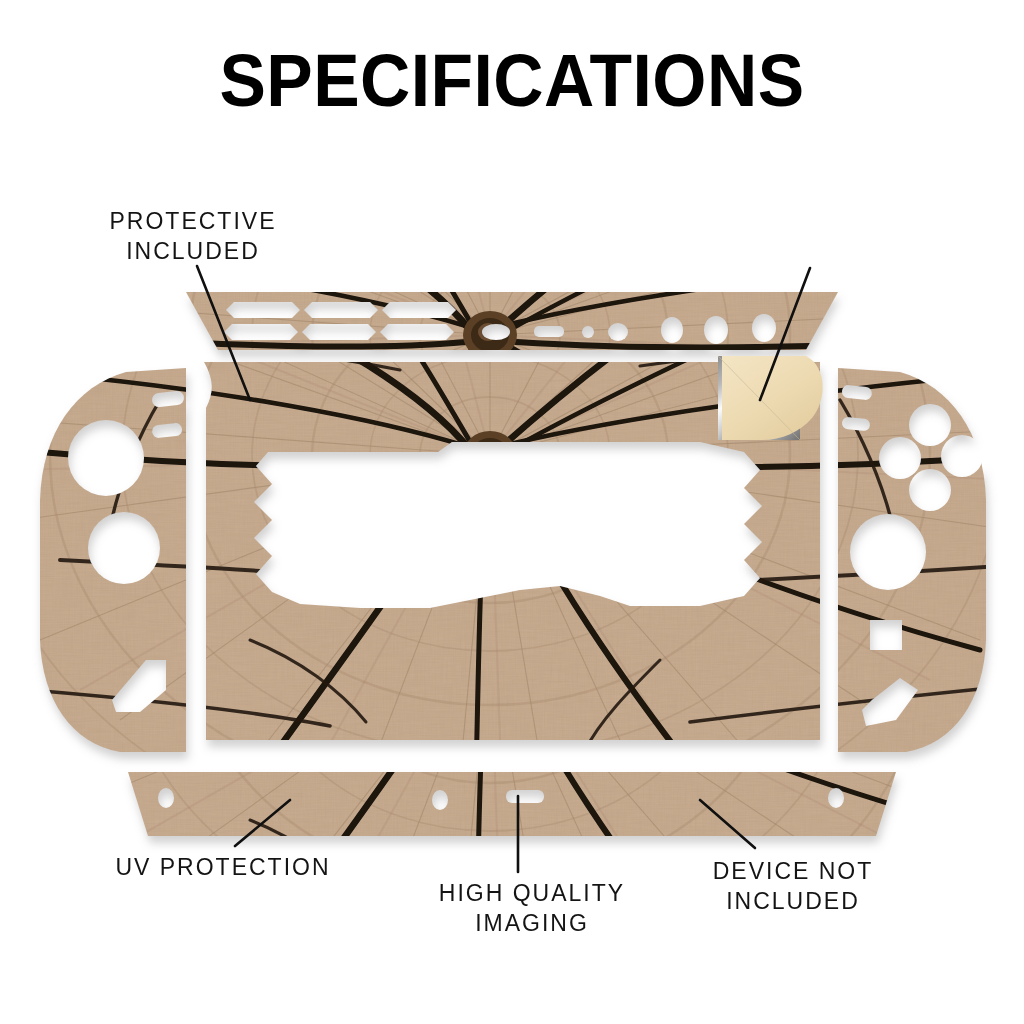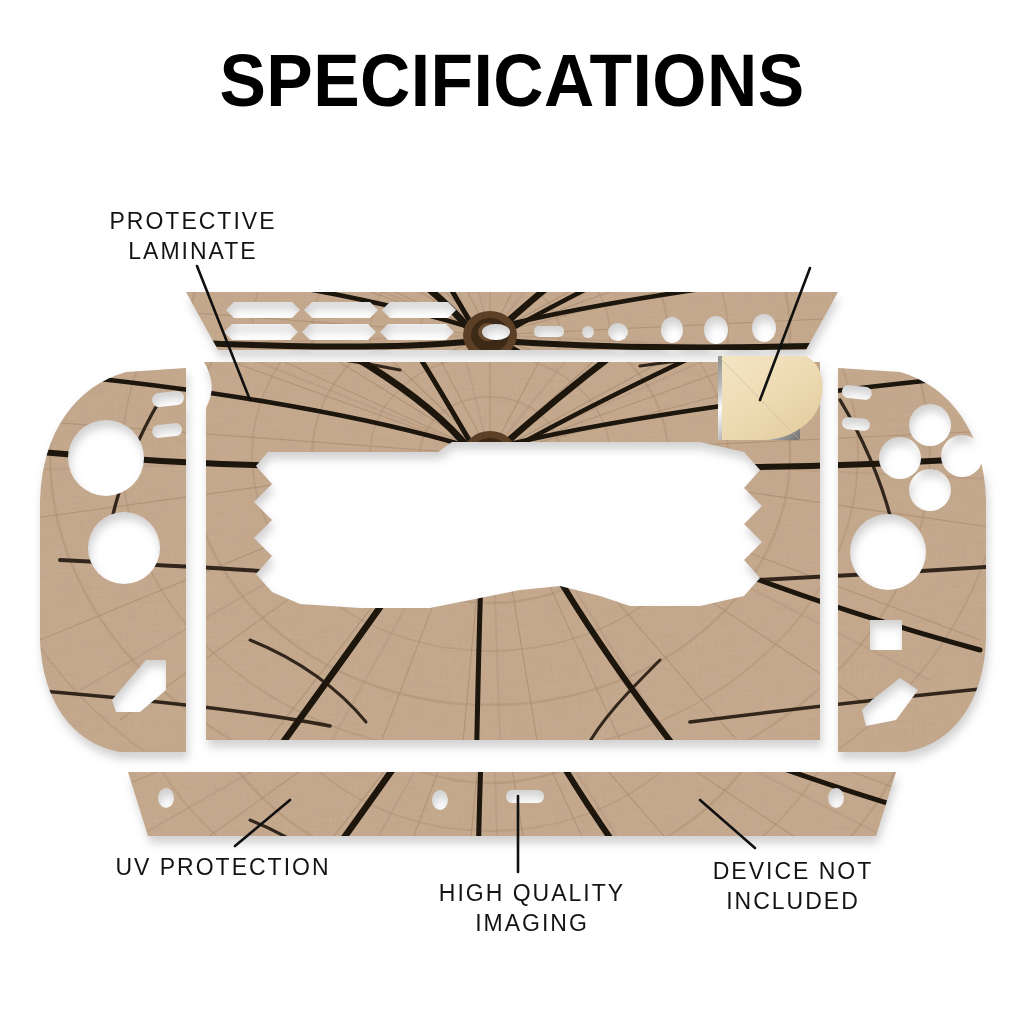--- a/index.html
+++ b/index.html
@@ -387,20 +387,20 @@
     <g stroke="#101010" stroke-width="2.6" fill="none" stroke-linecap="round">
       <line x1="197" y1="266" x2="250" y2="400"></line>
       <line x1="810" y1="268" x2="760" y2="400"></line>
       <line x1="235" y1="846" x2="290" y2="800"></line>
       <line x1="518" y1="872" x2="518" y2="796"></line>
       <line x1="755" y1="848" x2="700" y2="800"></line>
     </g>
   </svg>
 
   <div class="callout c-laminate">PROTECTIVE
-LAMINATE</div>
+INCLUDED</div>
   <div class="callout c-hq">HIGH QUALITY
 IMAGING</div>
   <div class="callout c-uv">UV PROTECTION</div>
   <div class="callout c-dni">DEVICE NOT
 INCLUDED</div>
 
 </div>
 
 </body></html>

